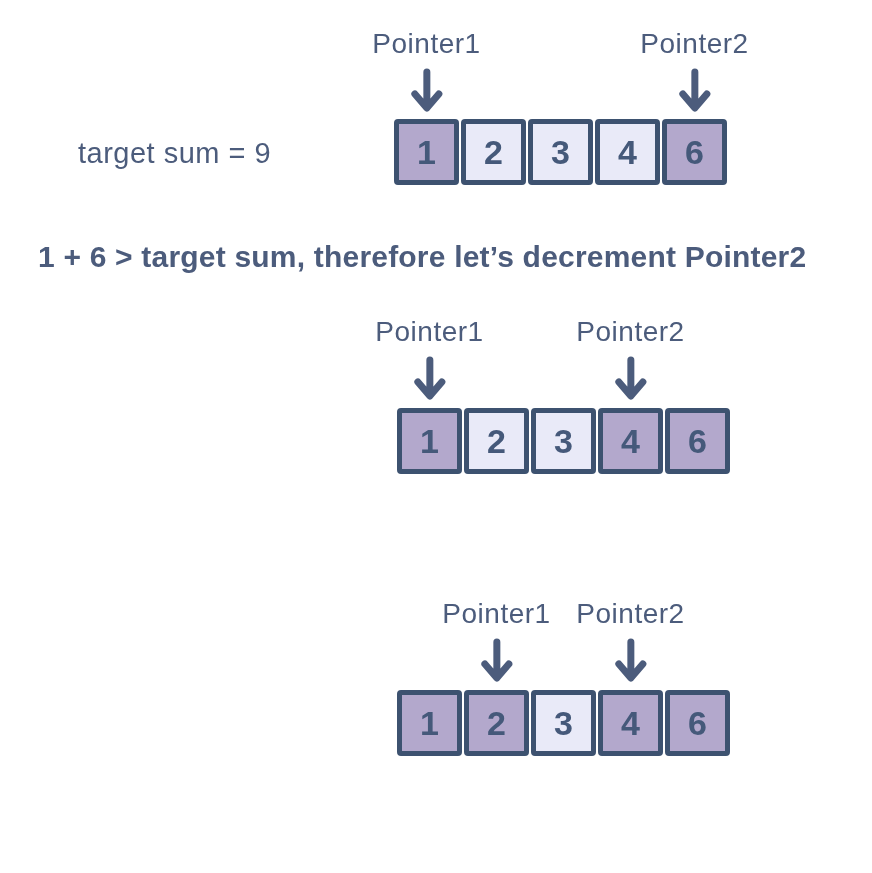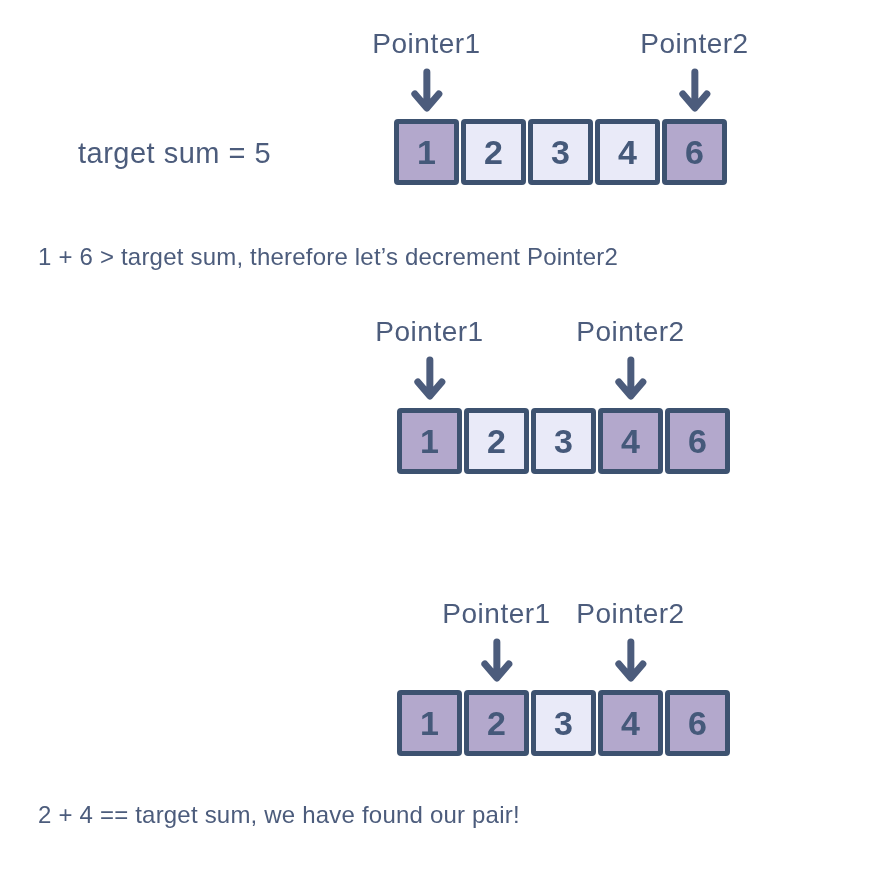--- a/index.html
+++ b/index.html
@@ -46,35 +46,36 @@
   .arrow-icon{margin-top:7px;color:var(--text,#4c5c7c);}
   
   .target-label{
     position:absolute;left:78px;top:136px;
     font-size:29px;line-height:34px;
     color:var(--text,#4c5c7c);
     letter-spacing:0.5px;
   }
   .caption{
     position:absolute;left:38px;
-    font-size:24px;line-height:34px;
+    font-size:30px;line-height:34px;
     color:var(--text,#4c5c7c);
     letter-spacing:0.2px;
     white-space:nowrap;
+    font-weight:bold;
   }
   .caption-s0{top:240px;}
   .caption-s1{top:518px;}
   .caption-s2{top:798px;}
 </style>
 </head>
 <body>
 
 <div class="page" style="--background: #ffffff; --text: #4c5c7c; --number: #45597a; --cell-border: #3d5270; --cell-highlight: #b3a8cc; --cell-normal: #e9eaf8;">
 
-  <div class="target-label">target sum = 5</div>
+  <div class="target-label">target sum = 9</div>
 
   <div class="pointer-group pg-s0" style="left: 426.5px;">
     <span class="pointer-label">Pointer1</span>
     <svg class="arrow-icon" width="38" height="46" viewBox="0 0 38 46">
       <path d="M19 4 v32 M7 26 L19 40 L31 26" stroke="currentColor" stroke-width="7" stroke-linecap="round" stroke-linejoin="round" fill="none"></path>
     </svg>
   </div>
   <div class="pointer-group pg-s0" style="left: 694.5px;">
     <span class="pointer-label">Pointer2</span>
     <svg class="arrow-icon" width="38" height="46" viewBox="0 0 38 46">
@@ -152,15 +153,14 @@
     <div class="cell">
         <span class="val">3</span>
       </div>
     <div class="cell hl">
         <span class="val">4</span>
       </div>
     <div class="cell hl">
         <span class="val">6</span>
       </div>
   </div>
-  <div class="caption caption-s2">2 + 4 == target sum, we have found our pair!</div>
 
 </div>
 
 </body></html>

